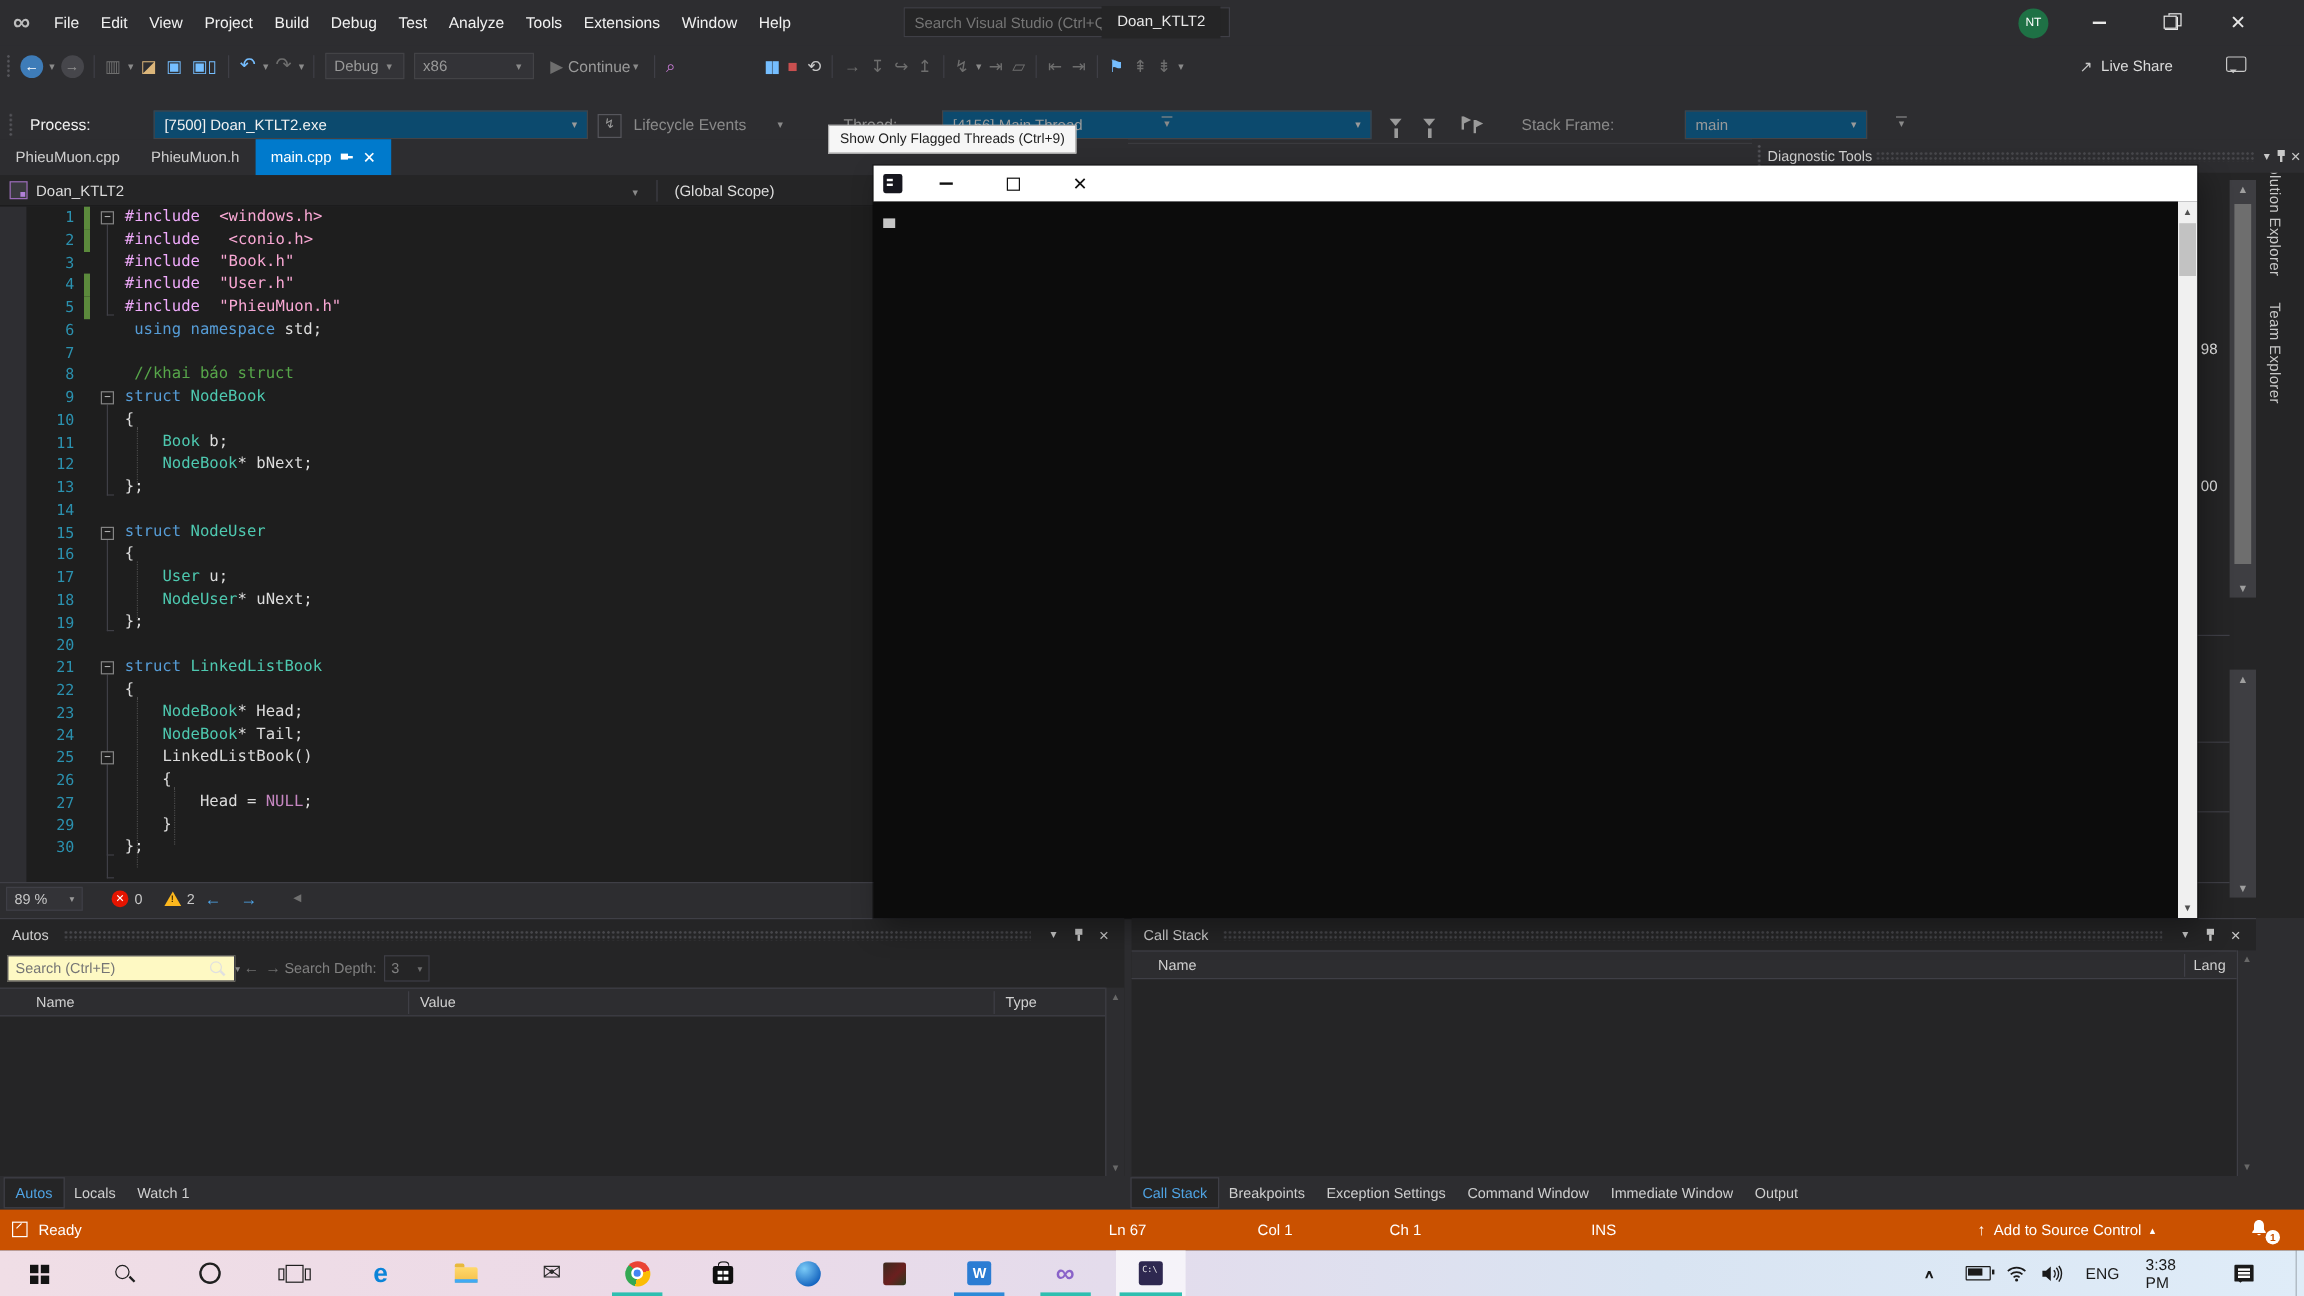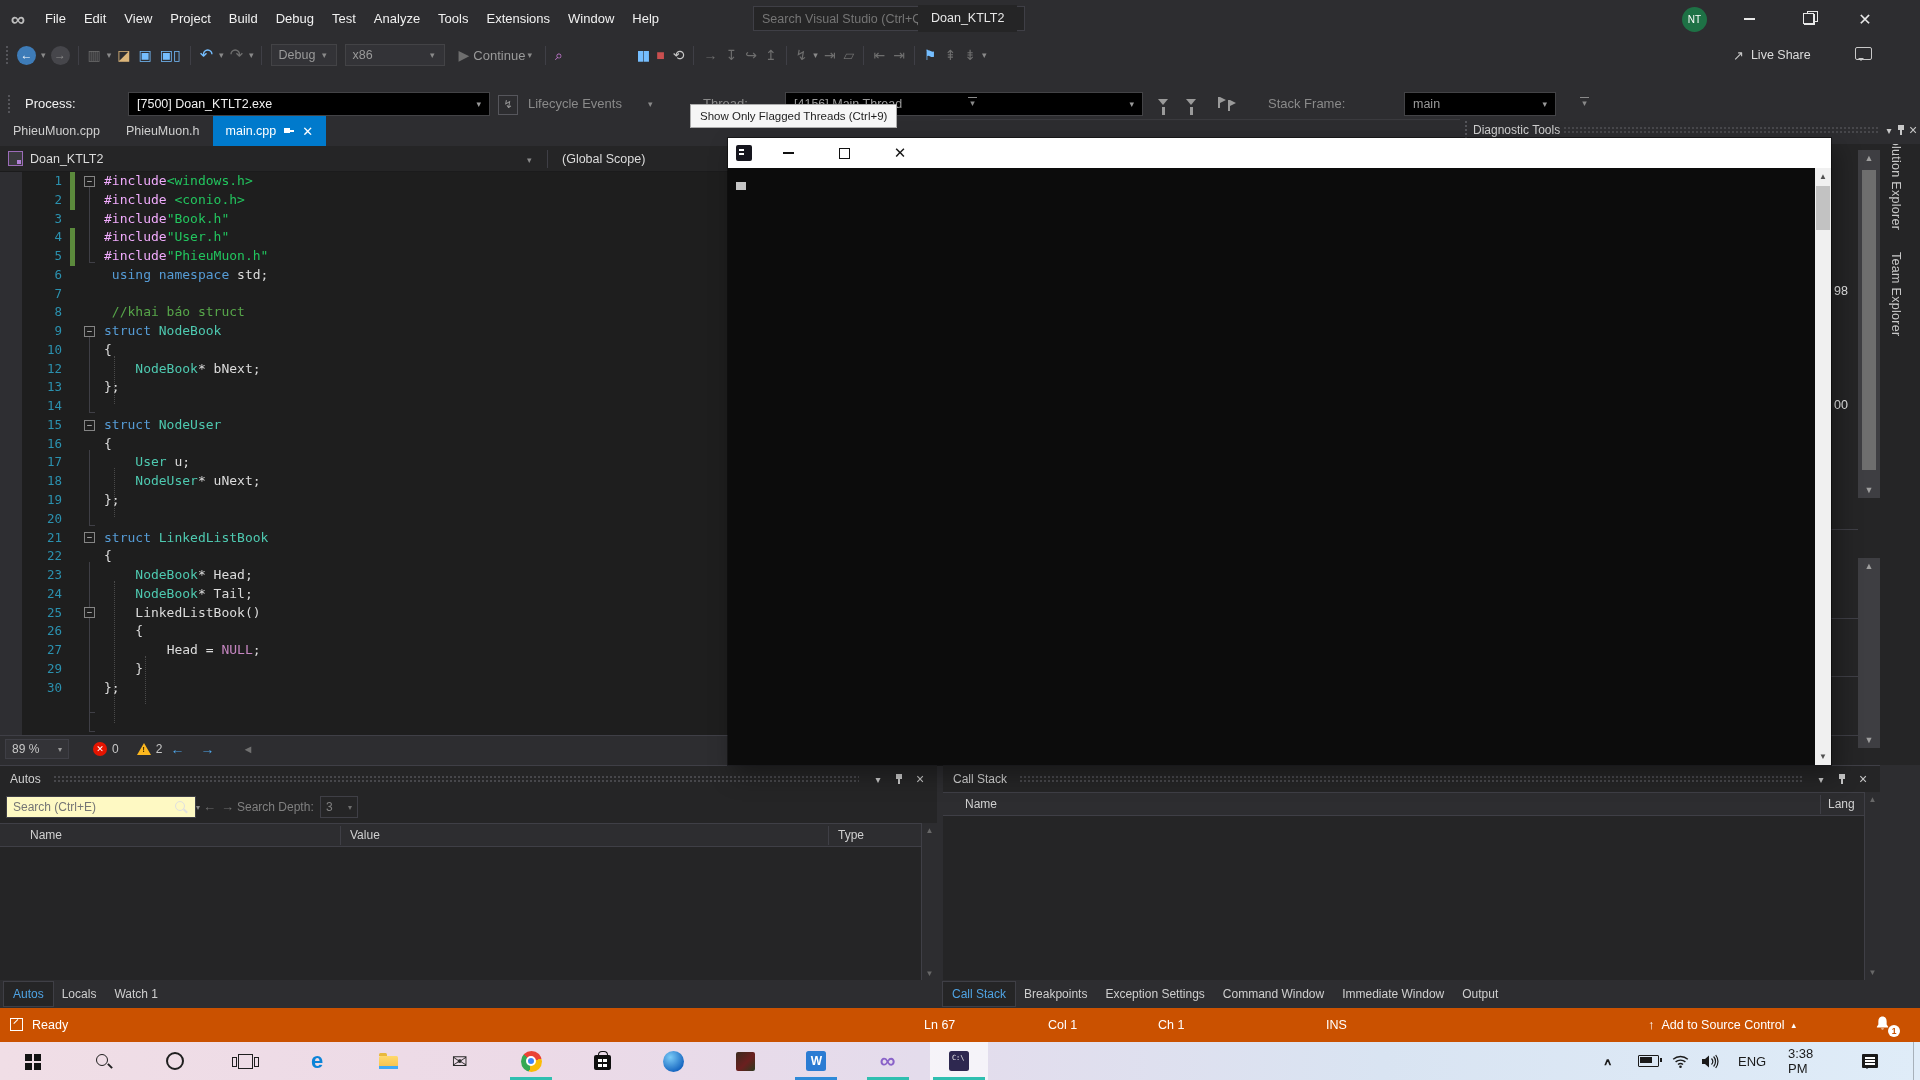--- a/index.html
+++ b/index.html
@@ -41,21 +41,21 @@
   #continue-group{display:flex;align-items:center;color:#9A9A9A;margin:0 6px;}
   #live-share{position:absolute;left:1733px;top:38px;height:34px;display:flex;align-items:center;gap:7px;font-size:12.5px;color:#DCDCDC;}
   .share-ico{color:#C8C8C8;font-size:13px;}
   .feedback-ico{position:absolute;left:122px;top:9px;width:15px;height:11px;border:1.4px solid #C8C8C8;border-radius:2px;}
   .feedback-ico::after{content:'';position:absolute;left:2px;bottom:-5px;border:3px solid transparent;border-top-color:#C8C8C8;}
 
   
   #debugbar{position:absolute;left:0;top:88px;width:1920px;height:32px;border-bottom:1px solid #3A3A3E;box-sizing:border-box;}
   .dlabel{position:absolute;top:0;height:32px;line-height:32px;font-size:13px;color:#8A8A8A;}
   .dlabel.bright{color:#F1F1F1;}
-  .dd{position:absolute;top:4px;height:24px;background:#000000;border:1px solid #434346;display:flex;align-items:center;padding:0 8px;font-size:12.5px;box-sizing:border-box;}
+  .dd{position:absolute;top:4px;height:24px;background:#0c4a6e;border:1px solid #434346;display:flex;align-items:center;padding:0 8px;font-size:12.5px;box-sizing:border-box;}
   .dd .val{flex:1;overflow:hidden;white-space:nowrap;}
   .dd .caret{font-size:9px;color:#9A9A9A;margin-left:6px;}
   #dd-process{left:128px;width:362px;color:#F1F1F1;}
   #dd-thread{left:785px;width:358px;color:#9A9A9A;}
   #dd-stack{left:1404px;width:152px;color:#9A9A9A;}
   #lifecycle-box{position:absolute;left:498px;top:7px;width:18px;height:18px;border:1px solid #56565C;color:#9A9A9A;font-size:11px;text-align:center;line-height:17px;}
   .funnel{position:absolute;top:11px;width:0;height:0;border-left:5px solid transparent;border-right:5px solid transparent;border-top:6px solid #9A9A9A;}
   .funnel::after{content:'';position:absolute;left:-1.5px;top:-2px;width:3px;height:8px;background:#9A9A9A;top:2px;}
   .mini-flag{position:absolute;top:9px;width:2px;height:11px;background:#9A9A9A;}
   .mini-flag::after{content:'';position:absolute;left:2px;top:0;border:3px solid transparent;border-left:6px solid #9A9A9A;}
@@ -79,21 +79,21 @@
   #bc-scope{position:absolute;left:562px;top:0;line-height:26px;}
 
   
   #editor{position:absolute;left:0;top:172px;width:940px;height:563px;background:#1E1E1E;overflow:hidden;}
   #margin-strip{position:absolute;left:0;top:0;width:22px;height:100%;background:#2E2E32;}
   .cl{position:relative;height:18.766px;font-family:"DejaVu Sans Mono",monospace;font-size:13px;white-space:pre;}
   .cl .ln{position:absolute;left:0;top:0;width:62px;text-align:right;color:#2B91AF;font-size:12.5px;line-height:18.766px;}
   .chgbar{position:absolute;left:70px;top:0;width:5px;height:100%;background:#5B8A3C;}
   .foldbox{position:absolute;left:84px;top:3.8px;width:11px;height:11px;border:1px solid #848484;background:#1E1E1E;color:#C8C8C8;font-size:9px;line-height:9px;text-align:center;z-index:3;box-sizing:border-box;}
   .ctext{position:absolute;left:104px;top:0;line-height:18.766px;}
-  .tok-pp{color:#f0abfc;}.tok-str{color:#22c55e;}.tok-kw{color:#569CD6;}.tok-ty{color:#4EC9B0;}
+  .tok-pp{color:#f0abfc;}.tok-str{color:#f9a8d4;margin-left:16px;}.tok-kw{color:#569CD6;}.tok-ty{color:#4EC9B0;}
   .tok-id{color:#DCDCDC;}.tok-cm{color:#57A64A;}.tok-mc{color:#C586C0;}.tok-pl{color:#DCDCDC;}
   .fguide{position:absolute;width:5px;border-left:1px solid #3F3F46;border-bottom:1px solid #3F3F46;}
   .iguide{position:absolute;width:0;border-left:1px dotted #4A4A4A;}
 
   
   #ed-bottom{position:absolute;left:0;top:735px;width:940px;height:27px;background:#2D2D30;border-top:1px solid #3F3F46;display:flex;align-items:center;font-size:12px;color:#C8C8C8;box-sizing:border-box;}
   #zoom-box{margin-left:5px;width:64px;height:20px;border:1px solid #3F3F46;background:#333337;display:flex;align-items:center;justify-content:space-between;padding:0 6px;box-sizing:border-box;}
   #zoom-box .caret{font-size:8px;color:#9A9A9A;}
   .err-circle{width:14px;height:14px;border-radius:50%;background:#E51400;color:#fff;font-size:9px;display:flex;align-items:center;justify-content:center;margin:0 5px 0 24px;}
   .warn-tri{position:relative;width:0;height:0;border-left:7px solid transparent;border-right:7px solid transparent;border-bottom:12px solid #FDB81E;margin:0 5px 0 18px;}
@@ -371,20 +371,21 @@
         <div class="cl"><span class="ln">1</span><span class="chgbar"></span><span class="foldbox">−</span><span class="ctext"><span class="tok-pp">#include</span><span class="tok-str">&lt;windows.h&gt;</span></span></div>
         <div class="cl"><span class="ln">2</span><span class="chgbar"></span><span class="ctext"><span class="tok-pp">#include </span><span class="tok-str">&lt;conio.h&gt;</span></span></div>
         <div class="cl"><span class="ln">3</span><span class="ctext"><span class="tok-pp">#include</span><span class="tok-str">"Book.h"</span></span></div>
         <div class="cl"><span class="ln">4</span><span class="chgbar"></span><span class="ctext"><span class="tok-pp">#include</span><span class="tok-str">"User.h"</span></span></div>
         <div class="cl"><span class="ln">5</span><span class="chgbar"></span><span class="ctext"><span class="tok-pp">#include</span><span class="tok-str">"PhieuMuon.h"</span></span></div>
         <div class="cl"><span class="ln">6</span><span class="ctext"><span class="tok-pl"> </span><span class="tok-kw">using</span><span class="tok-pl"> </span><span class="tok-kw">namespace</span><span class="tok-pl"> </span><span class="tok-id">std</span><span class="tok-pl">;</span></span></div>
         <div class="cl"><span class="ln">7</span><span class="ctext"></span></div>
         <div class="cl"><span class="ln">8</span><span class="ctext"><span class="tok-pl"> </span><span class="tok-cm">//khai báo struct</span></span></div>
         <div class="cl"><span class="ln">9</span><span class="foldbox">−</span><span class="ctext"><span class="tok-kw">struct</span><span class="tok-pl"> </span><span class="tok-ty">NodeBook</span></span></div>
         <div class="cl"><span class="ln">10</span><span class="ctext"><span class="tok-pl">{</span></span></div>
+        <div class="cl"><span class="ln">11</span><span class="ctext"><span class="tok-pl">    </span><span class="tok-ty">Book</span><span class="tok-pl"> </span><span class="tok-id">b</span><span class="tok-pl">;</span></span></div>
         <div class="cl"><span class="ln">12</span><span class="ctext"><span class="tok-pl">    </span><span class="tok-ty">NodeBook</span><span class="tok-pl">* </span><span class="tok-id">bNext</span><span class="tok-pl">;</span></span></div>
         <div class="cl"><span class="ln">13</span><span class="ctext"><span class="tok-pl">};</span></span></div>
         <div class="cl"><span class="ln">14</span><span class="ctext"></span></div>
         <div class="cl"><span class="ln">15</span><span class="foldbox">−</span><span class="ctext"><span class="tok-kw">struct</span><span class="tok-pl"> </span><span class="tok-ty">NodeUser</span></span></div>
         <div class="cl"><span class="ln">16</span><span class="ctext"><span class="tok-pl">{</span></span></div>
         <div class="cl"><span class="ln">17</span><span class="ctext"><span class="tok-pl">    </span><span class="tok-ty">User</span><span class="tok-pl"> </span><span class="tok-id">u</span><span class="tok-pl">;</span></span></div>
         <div class="cl"><span class="ln">18</span><span class="ctext"><span class="tok-pl">    </span><span class="tok-ty">NodeUser</span><span class="tok-pl">* </span><span class="tok-id">uNext</span><span class="tok-pl">;</span></span></div>
         <div class="cl"><span class="ln">19</span><span class="ctext"><span class="tok-pl">};</span></span></div>
         <div class="cl"><span class="ln">20</span><span class="ctext"></span></div>
         <div class="cl"><span class="ln">21</span><span class="foldbox">−</span><span class="ctext"><span class="tok-kw">struct</span><span class="tok-pl"> </span><span class="tok-ty">LinkedListBook</span></span></div>

